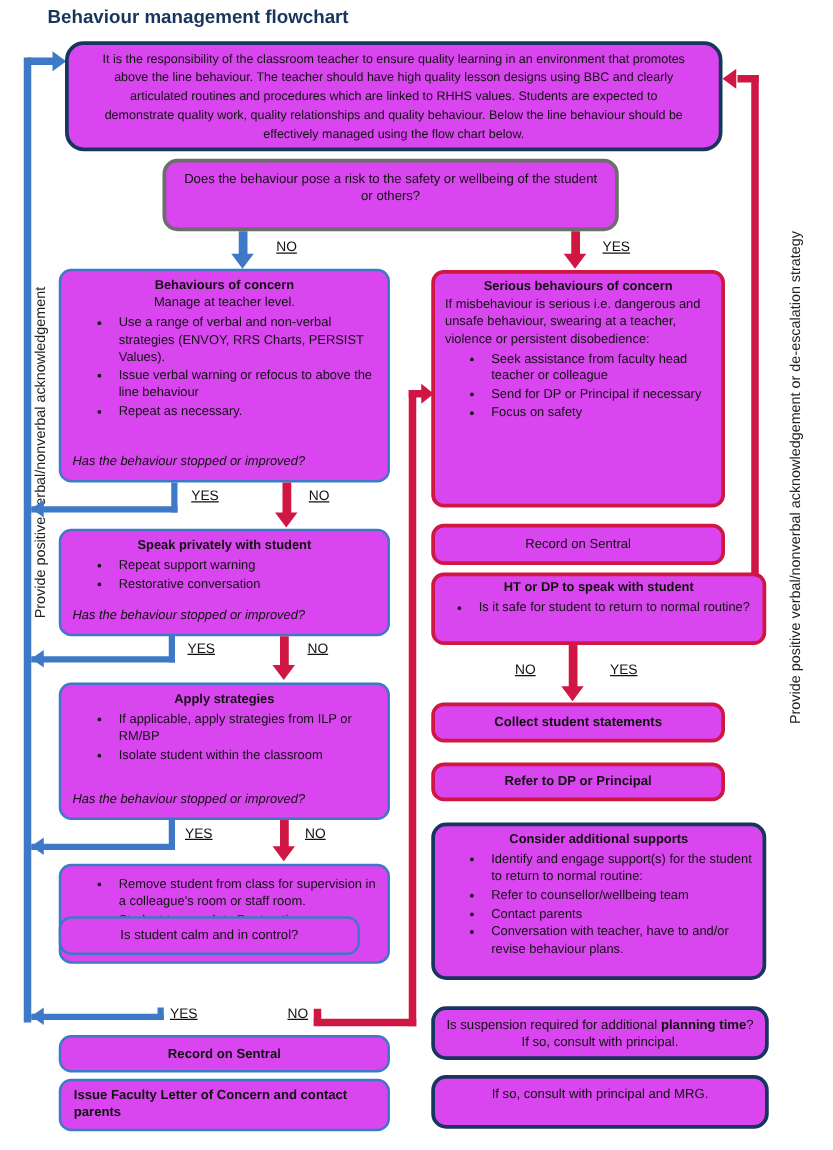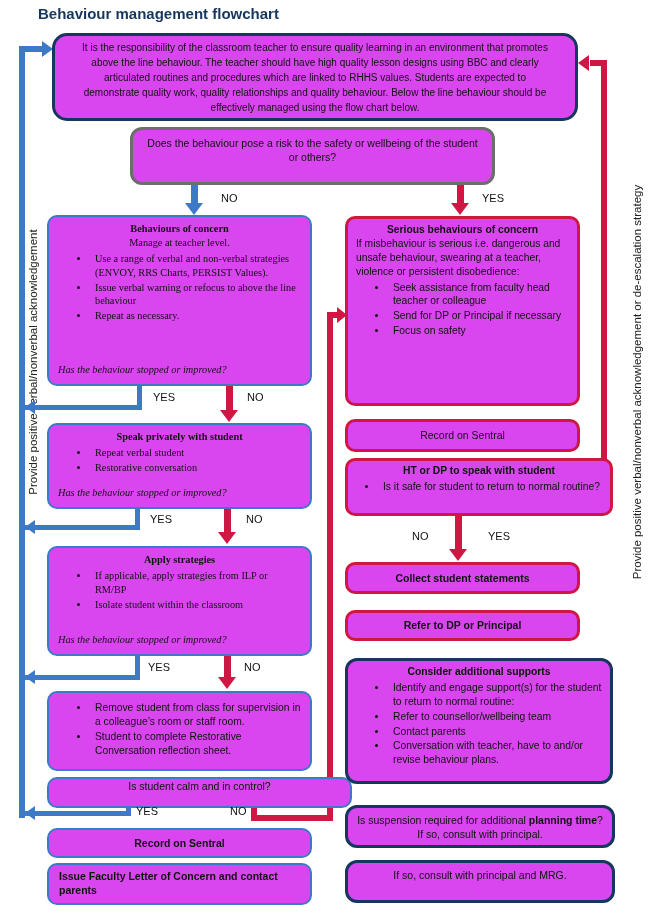--- a/index.html
+++ b/index.html
@@ -18,30 +18,30 @@
   .box{position:absolute;box-sizing:border-box;background:#d946ef;font-size:10.3px;line-height:1.35;}
   .b-navy{border:3px solid var(--navy);border-radius:12px;}
   .b-blue{border:2.5px solid var(--blue);border-radius:10px;}
   .b-red{border:3px solid var(--red);border-radius:10px;}
   .b-gray{border:3px solid var(--gray);border-radius:12px;}
   .box-title{font-weight:bold;text-align:center;}
   .center{text-align:center;}
   .flow-list{margin:2px 0 0 0;padding-left:32px;}
   .flow-list li{padding-left:5px;margin:0 0 1px 0;}
   .question{font-style:italic;margin-top:auto;padding-bottom:2px;}
-  .flexcol{display:flex;flex-direction:column;font-family:Liberation Serif, serif;}
+  .flexcol{display:flex;flex-direction:column;}
 
   
   #intro{left:52px;top:33px;width:526px;height:88px;border-radius:15px;display:flex;align-items:center;padding:6px 20px;font-size:10px;line-height:1.5;text-align:center;}
   #observe{left:130px;top:127px;width:365px;height:58px;padding:6px 10px;font-size:10.5px;text-align:center;}
   #concern{left:47px;top:215px;width:265px;height:171px;padding:5px 9px;}
   #speak{left:47px;top:423px;width:265px;height:86px;padding:5px 9px;}
   #apply{left:47px;top:546px;width:265px;height:110px;padding:5px 9px;}
   #remove{left:47px;top:691px;width:265px;height:80px;padding:8px 9px 5px 9px;}
-  #calm{left:47px;top:777px;width:305px;height:31px;font-size:10.5px;display:flex;align-items:flex-start;justify-content:center;}
+  #calm{left:47px;top:733px;width:241px;height:31px;font-size:10.5px;display:flex;align-items:center;justify-content:center;}
   #record-left{left:47px;top:828px;width:265px;height:30px;font-size:10.5px;font-weight:bold;display:flex;align-items:center;justify-content:center;}
   #issue{left:47px;top:863px;width:265px;height:42px;font-size:10.5px;font-weight:bold;padding:4px 10px;}
   #serious{left:345px;top:216px;width:235px;height:190px;padding:4px 8px;}
   #record-right{left:345px;top:419px;width:235px;height:33px;font-size:10.5px;display:flex;align-items:center;justify-content:center;}
   #htdp{left:345px;top:458px;width:268px;height:58px;padding:3px 6px;}
   #collect{left:345px;top:562px;width:235px;height:32px;font-weight:bold;font-size:10.5px;display:flex;align-items:center;justify-content:center;}
   #refer{left:345px;top:610px;width:235px;height:31px;font-weight:bold;font-size:10.5px;display:flex;align-items:center;justify-content:center;}
   #consider{left:345px;top:658px;width:268px;height:126px;padding:4px 8px;}
   #suspension{left:345px;top:805px;width:270px;height:43px;font-size:10.5px;text-align:center;padding:5px 8px;}
   #mandatory{left:345px;top:860px;width:270px;height:43px;font-size:10.5px;text-align:center;padding:5px 8px;}
@@ -95,21 +95,21 @@
   #a-obs-no{left:185px;top:203px;}
   #a-obs-yes{left:451px;top:203px;}
   #a-no1{left:220px;top:410px;}
   #a-no2{left:218px;top:532px;}
   #a-no3{left:218px;top:677px;}
   #a-htdp-down{left:449px;top:549px;}
   #a-esc{left:337px;top:307px;}
   #a-ret{left:578px;top:55px;}
 
   
-  .flabel{position:absolute;font-size:11px;color:#111;}
+  .flabel{position:absolute;font-size:11px;color:#111;text-decoration:underline;}
   #lbl-obs-no{left:221px;top:192px;}
   #lbl-obs-yes{left:482px;top:192px;}
   #lbl-1-yes{left:153px;top:391px;} #lbl-1-no{left:247px;top:391px;}
   #lbl-2-yes{left:150px;top:513px;} #lbl-2-no{left:246px;top:513px;}
   #lbl-3-yes{left:148px;top:661px;} #lbl-3-no{left:244px;top:661px;}
   #lbl-calm-yes{left:136px;top:805px;} #lbl-calm-no{left:230px;top:805px;}
   #lbl-htdp-no{left:412px;top:530px;} #lbl-htdp-yes{left:488px;top:530px;}
 </style>
 </head>
 <body>
@@ -151,21 +151,21 @@
       <li>Use a range of verbal and non-verbal strategies (ENVOY, RRS Charts, PERSIST Values).</li>
       <li>Issue verbal warning or refocus to above the line behaviour</li>
       <li>Repeat as necessary.</li>
     </ul>
     <div class="question">Has the behaviour stopped or improved?</div>
   </div>
 
   <div id="speak" class="box b-blue flexcol">
     <div class="box-title">Speak privately with student</div>
     <ul class="flow-list">
-      <li>Repeat verbal student</li>
+      <li>Repeat support warning</li>
       <li>Restorative conversation</li>
     </ul>
     <div class="question">Has the behaviour stopped or improved?</div>
   </div>
 
   <div id="apply" class="box b-blue flexcol">
     <div class="box-title">Apply strategies</div>
     <ul class="flow-list">
       <li>If applicable, apply strategies from ILP or RM/BP</li>
       <li>Isolate student within the classroom</li>

